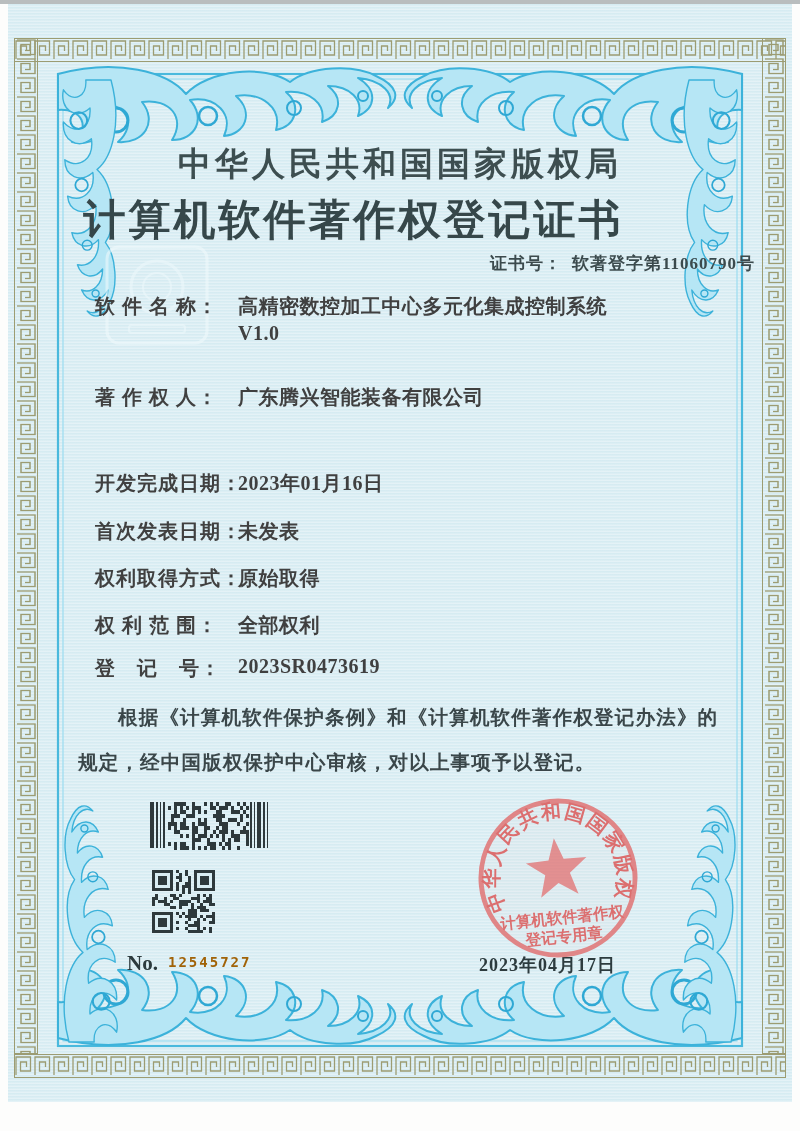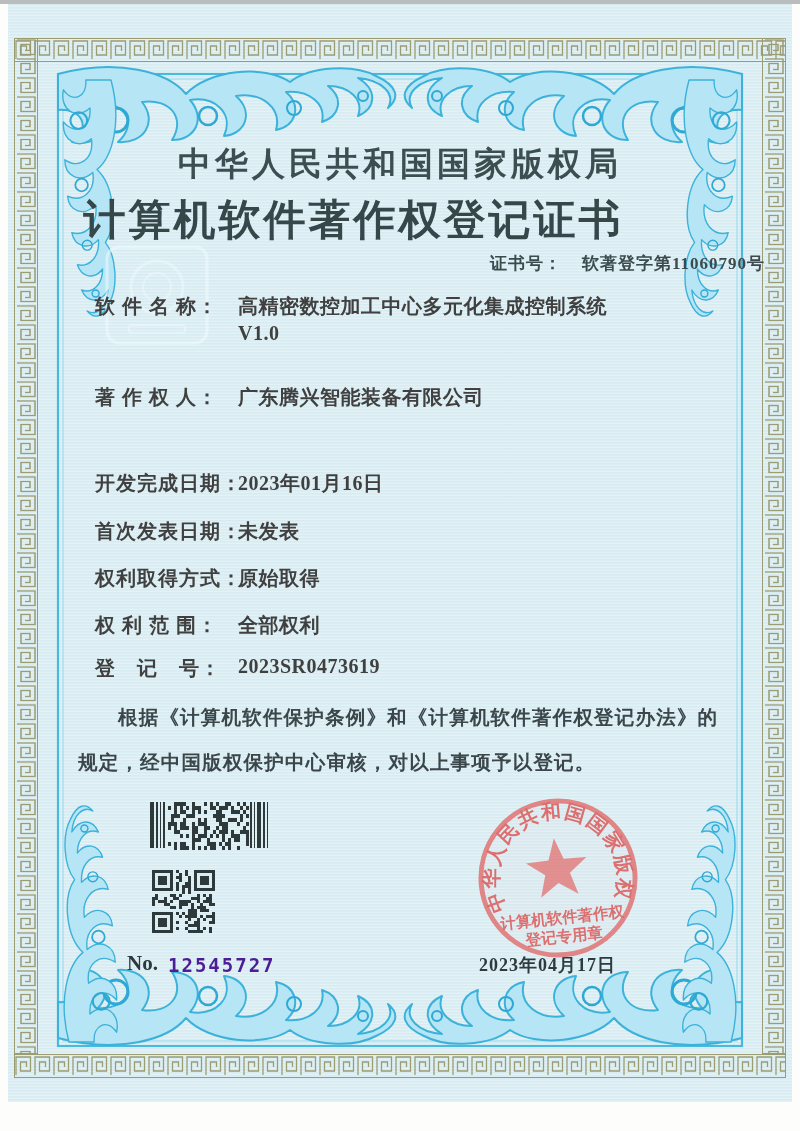--- a/index.html
+++ b/index.html
@@ -8,28 +8,28 @@
   .scan-top{position:absolute;left:0;top:0;width:800px;height:4px;background:#b9bdbe;}
   .paper{position:absolute;left:8px;top:4px;width:784px;height:1098px;background:#d9edf3;
          background-image:repeating-linear-gradient(0deg,rgba(255,255,255,.30) 0px,rgba(255,255,255,.30) 1px,rgba(170,214,226,.12) 2px,transparent 3px);}
   svg.overlay{position:absolute;left:0;top:0;pointer-events:none;}
   .abs{position:absolute;white-space:nowrap;}
   .authority{left:0;top:142px;width:800px;text-align:center;font-size:33px;font-weight:700;
              color:#3d4e50;letter-spacing:4px;}
   .cert-title{left:0;top:192px;width:707px;text-align:center;font-size:42px;font-weight:800;
               color:#36474a;letter-spacing:3px;}
   .cert-no{left:490px;top:252px;font-size:17px;font-weight:700;color:#3b4a4d;letter-spacing:1px;}
-  .cert-no .v{margin-left:20px;}
+  .cert-no .v{margin-left:10px;}
   .row{position:absolute;left:95px;font-size:20px;color:#404040;}
   .row .lab{font-weight:700;letter-spacing:1px;}
   .row .val{position:absolute;left:143px;top:0;font-weight:700;letter-spacing:.5px;white-space:nowrap;}
   .statement{position:absolute;left:78px;font-size:19.5px;font-weight:700;color:#3a4649;
              letter-spacing:1.2px;white-space:nowrap;}
   .no-label{left:127px;top:951px;font-size:21px;color:#2c3a3d;font-weight:700;}
-  .no-value{left:168px;top:954px;font-size:19px;color:#4c1d95;font-weight:700;
+  .no-value{left:168px;top:954px;font-size:14px;color:#a16207;font-weight:700;
             font-family:"DejaVu Sans Mono","Liberation Mono",monospace;letter-spacing:2px;}
   .issue-date{left:479px;top:953px;font-size:18px;font-weight:800;color:#2d3b3e;letter-spacing:1px;}
   .seal-wrap{position:absolute;left:443px;top:763px;width:230px;height:230px;transform:rotate(-6deg);opacity:.92;}
   .wm{position:absolute;left:103px;top:243px;opacity:.55;}
 </style>
 </head>
 <body>
 
 <div class="stage">
   <div class="scan-top"></div>

